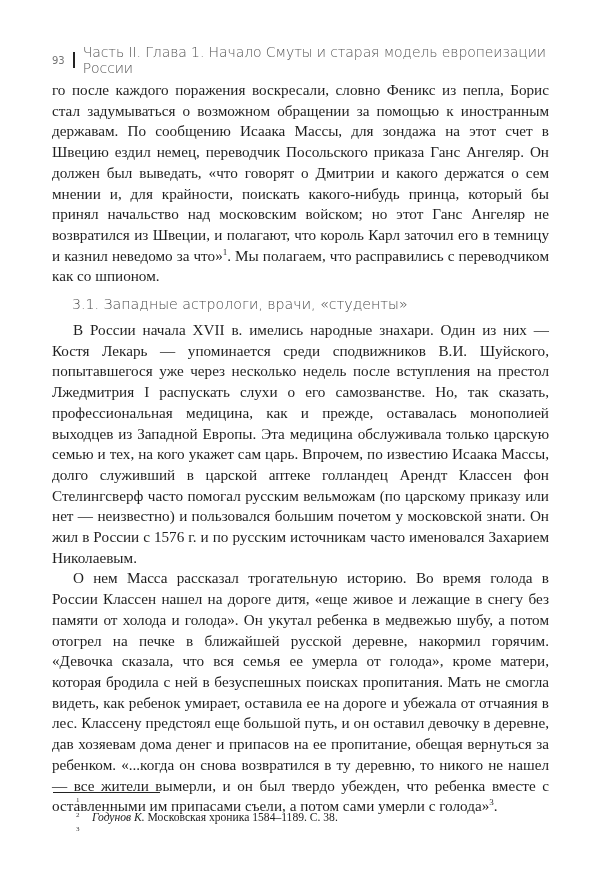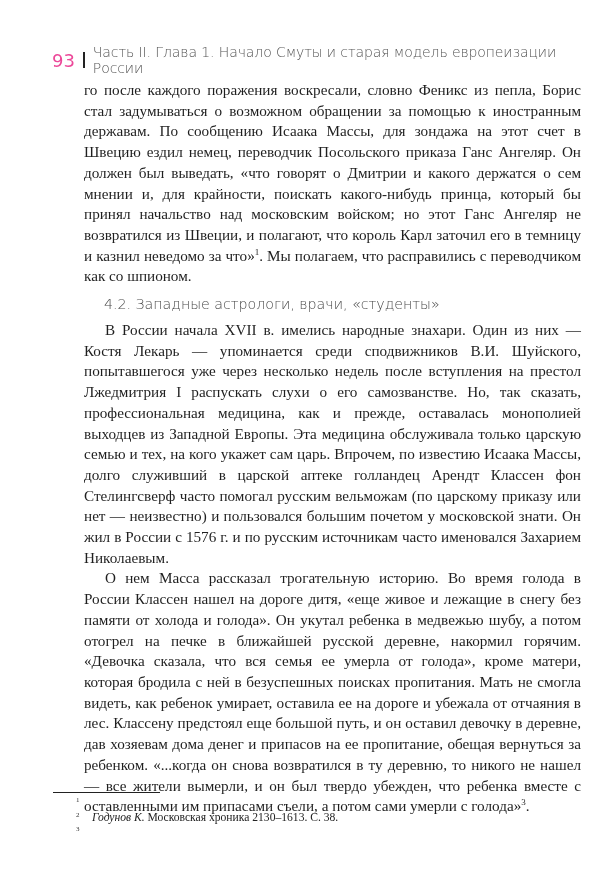--- a/index.html
+++ b/index.html
@@ -15,22 +15,22 @@
       position: absolute;
       left: 52px;
       top: 50px;
       height: 20px;
       display: flex;
       align-items: center;
       font-family: "DejaVu Sans", sans-serif;
       color: #3a3a3a;
     }
     .page-num {
-      font-size: 18px;
-      color: #ec4899;
+      font-size: 10px;
+      color: #737373;
     }
     .header-bar {
       width: 2px;
       height: 16px;
       background: #222;
       margin: 0 8px 0 8px;
     }
     .running-head {
       font-size: 14px;
       color: #555;
@@ -39,21 +39,20 @@
     }
     .body-text {
       position: absolute;
       left: 52px;
       top: 80px;
       width: 497px;
       font-family: "Liberation Serif", serif;
       font-size: 15.2px;
       line-height: 20.7px;
       color: #1f1f1f;
-      margin-left: 32px;
     }
     .para {
       margin: 0;
       text-align: justify;
       text-align-last: left;
       hyphens: manual;
     }
     .para.indent { text-indent: 21px; }
     .para.first { text-indent: 0; }
     sup {
@@ -102,34 +101,34 @@
 
 <div class="header">
   <span class="page-num">93</span>
   <span class="header-bar"></span>
   <span class="running-head">Часть II. Глава 1. Начало Смуты и старая модель европеизации России</span>
 </div>
 
 <div class="body-text">
   <p class="para first"><span>го после каждого поражения воскресали, словно Феникс из пепла, Борис стал задумываться о возможном обращении за помощью к иностранным державам. По сообщению Исаака Массы, для зондажа на этот счет в Швецию ездил немец, переводчик Посольского приказа Ганс Ангеляр. Он должен был выведать, «что говорят о Дмитрии и какого держатся о сем мнении и, для крайности, поискать какого-нибудь принца, который бы принял начальство над московским войском; но этот Ганс Ангеляр не возвратился из Швеции, и полагают, что король Карл заточил его в темницу и казнил неведомо за что»</span><sup>1</sup><span>. Мы полагаем, что расправились с переводчиком как со шпионом.</span></p>
 
-  <div class="section-heading">4.2. Западные астрологи, врачи, «студенты»</div>
+  <div class="section-heading">3.1. Западные астрологи, врачи, «студенты»</div>
 
 
   <p class="para indent"><span>В России начала XVII в. имелись народные знахари. Один из них — Костя Лекарь — упоминается среди сподвижников В.И. Шуйского, попытавшегося уже через несколько недель после вступления на престол Лжедмитрия I распускать слухи о его самозванстве. Но, так сказать, профессиональная медицина, как и прежде, оставалась монополией выходцев из Западной Европы. Эта медицина обслуживала только царскую семью и тех, на кого укажет сам царь. Впрочем, по известию Исаака Массы, долго служивший в царской аптеке голландец Арендт Классен фон Стелингсверф часто помогал русским вельможам (по царскому приказу или нет — неизвестно) и пользовался большим почетом у московской знати. Он жил в России с 1576 г. и по русским источникам часто именовался Захарием Николаевым.</span></p>
 
   <p class="para indent"><span>О нем Масса рассказал трогательную историю. Во время голода в России Классен нашел на дороге дитя, «еще живое и лежащие в снегу без памяти от холода и голода». Он укутал ребенка в медвежью шубу, а потом отогрел на печке в ближайшей русской деревне, накормил горячим. «Девочка сказала, что вся семья ее умерла от голода», кроме матери, которая бродила с ней в безуспешных поисках пропитания. Мать не смогла видеть, как ребенок умирает, оставила ее на дороге и убежала от отчаяния в лес. Классену предстоял еще большой путь, и он оставил девочку в деревне, дав хозяевам дома денег и припасов на ее пропитание, обещая вернуться за ребенком. «...когда он снова возвратился в ту деревню, то никого не нашел — все жители вымерли, и он был твердо убежден, что ребенка вместе с оставленными им припасами съели, а потом сами умерли с голода»</span><sup>3</sup><span>.</span></p>
 </div>
 
 <div class="footnote-rule"></div>
 
 <div class="footnotes">
   <div class="fn-row">
     <span class="fn-num">1</span>
   </div>
   <div class="fn-row">
     <span class="fn-num">2</span>
-    <span><span class="fn-author">Годунов К.</span><span> Московская хроника 2130–1613. С. 38.</span></span>
+    <span><span class="fn-author">Годунов К.</span><span> Московская хроника 1584–1189. С. 38.</span></span>
   </div>
   <div class="fn-row">
     <span class="fn-num">3</span>
   </div>
 </div>
 
 </body></html>

